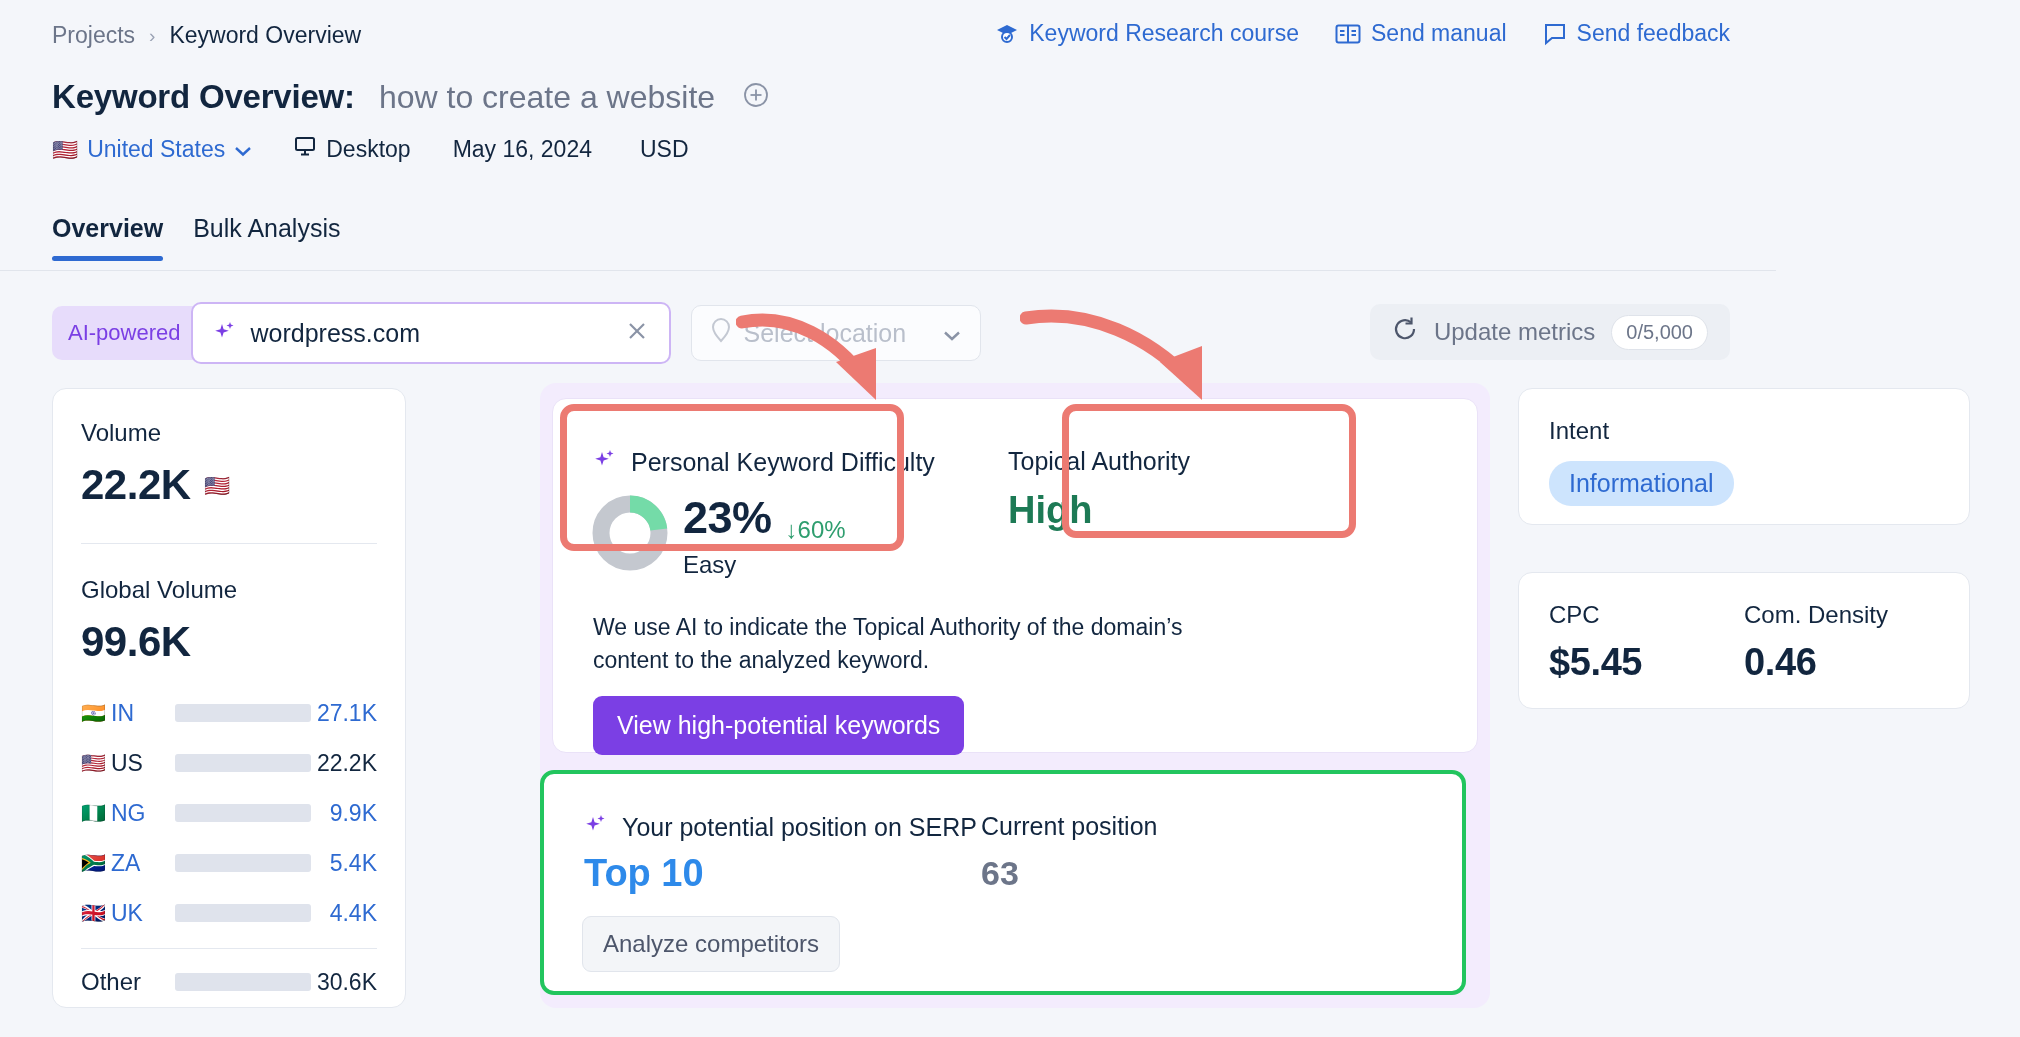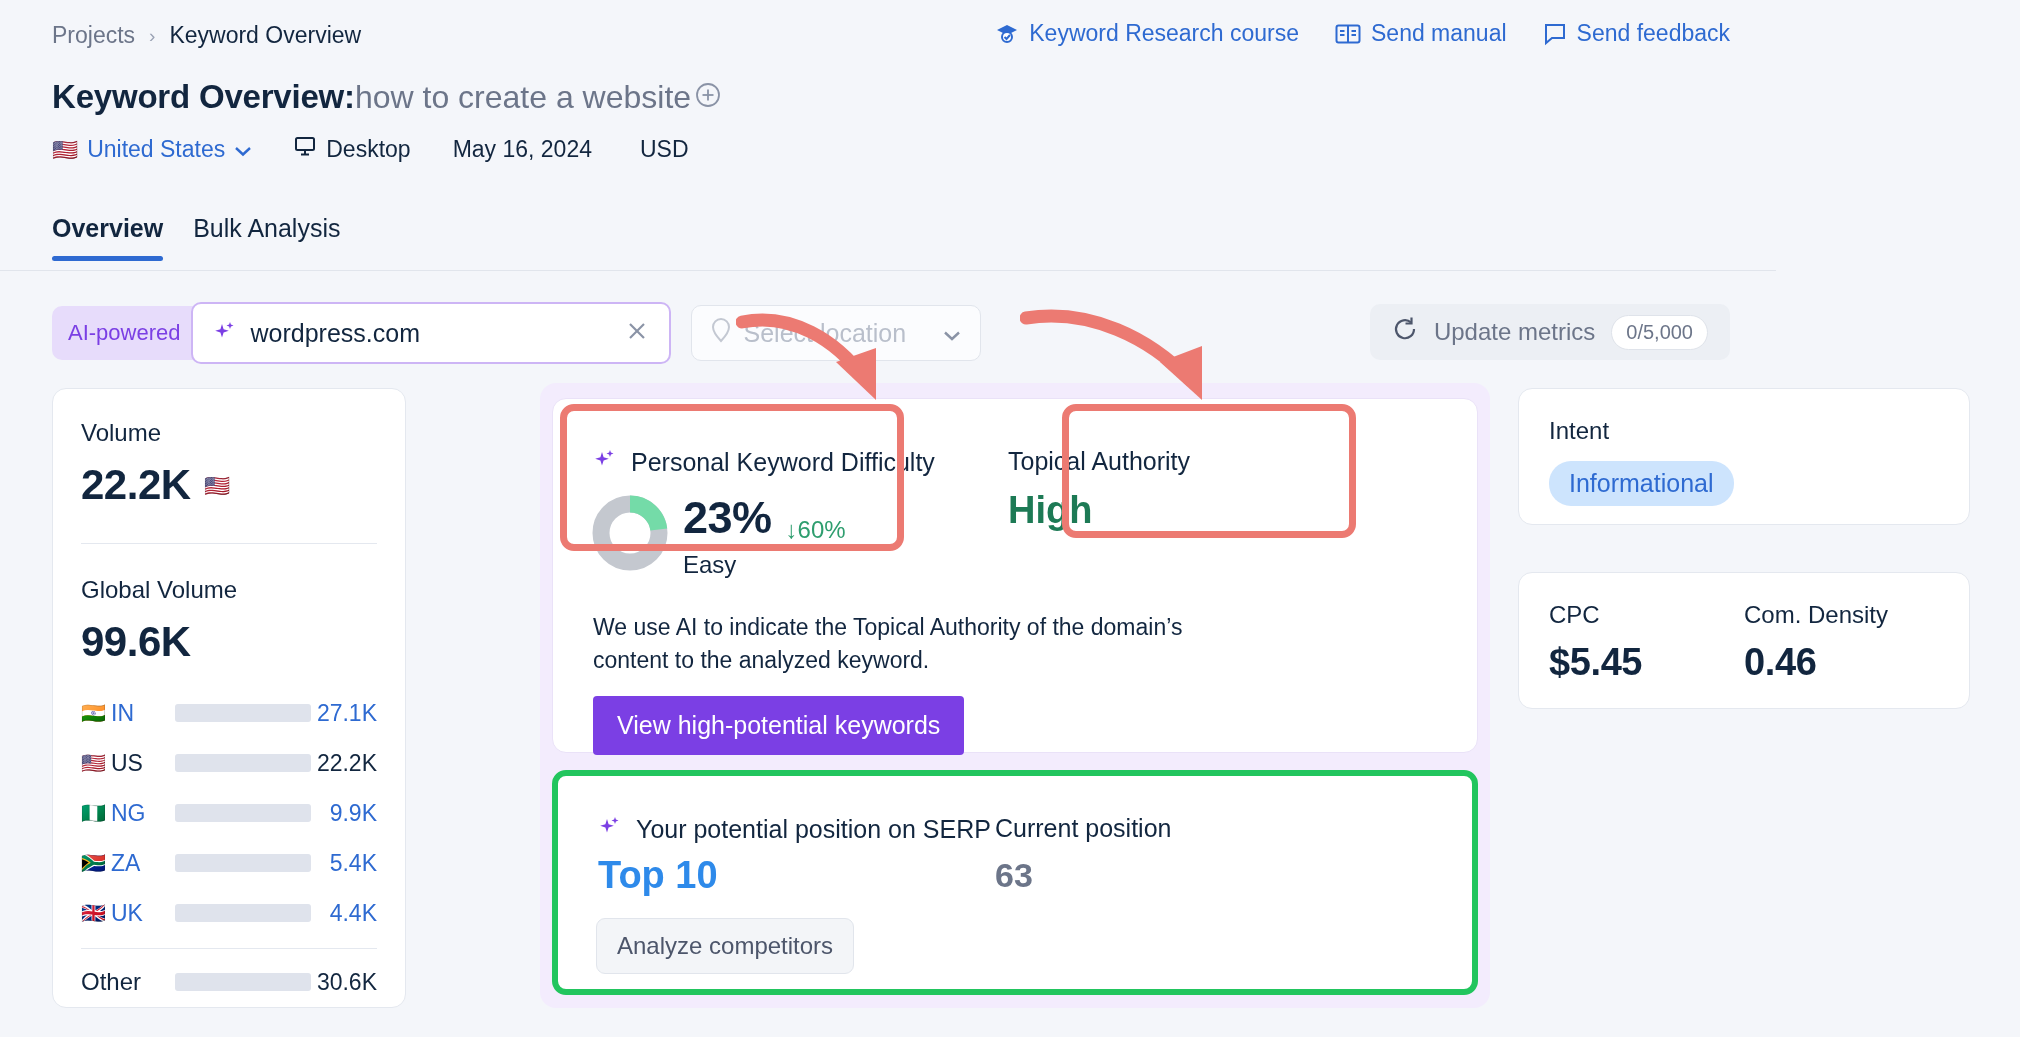--- a/index.html
+++ b/index.html
@@ -26,21 +26,21 @@
     position: absolute; right: 46px; top: 20px;
     display: flex; align-items: flex-start; gap: 36px;
     font-size: 23px; color: #2e6ad1;
   }
   .toplink { display: flex; align-items: center; gap: 10px; color: #2e6ad1; white-space: nowrap; }
   .toplink svg { display: block; }
 
   
   .title-row {
     position: absolute; left: 52px; top: 78px;
-    display: flex; align-items: baseline; gap: 0;
+    display: flex; align-items: baseline; gap: 24px;
   }
   .title-main { font-size: 33px; font-weight: bold; color: #12263f; letter-spacing: -0.2px; }
   .title-kw { font-size: 32px; color: #6c7589; }
   .plus-icon { align-self: center; margin-left: 4px; }
 
   .meta-row {
     position: absolute; left: 52px; top: 135px;
     display: flex; align-items: center; font-size: 23px; color: #12263f;
   }
   .meta-country { display: flex; align-items: center; gap: 9px; color: #2e6ad1; }
@@ -140,26 +140,26 @@
   .pkd-val { position: absolute; left: 130px; top: 93px; display: flex; align-items: flex-end; gap: 14px; }
   .pkd-num { font-size: 45px; font-weight: bold; letter-spacing: -0.5px; }
   .pkd-delta { font-size: 24px; color: #2f9e6f; }
   .pkd-easy { position: absolute; left: 130px; top: 152px; font-size: 24px; color: #12263f; }
   .ta-title { position: absolute; left: 455px; top: 48px; font-size: 25px; }
   .ta-val { position: absolute; left: 455px; top: 90px; font-size: 38px; font-weight: bold; color: #1d7a55; }
   .ai-desc { position: absolute; left: 40px; top: 212px; width: 620px; font-size: 23px; color: #12263f; line-height: 1.45; }
   .vhp-btn {
     position: absolute; left: 40px; top: 297px;
     background: #7b3fe4; color: #fff; font-size: 25px;
-    padding: 15px 24px; border-radius: 4px;
+    padding: 15px 24px; border-radius: 9px;
   }
 
   .serp-card {
-    position: absolute; left: 552px; top: 770px; width: 926px; height: 225px;
-    background: #fff; border: 6px solid #22c55e; border-radius: 14px;
+    position: absolute; left: 540px; top: 770px; width: 926px; height: 225px;
+    background: #fff; border: 4px solid #22c55e; border-radius: 14px;
   }
   .serp-title { position: absolute; left: 40px; top: 38px; display: flex; align-items: center; gap: 14px; font-size: 25px; }
   .serp-val { position: absolute; left: 40px; top: 78px; font-size: 38px; font-weight: bold; color: #2e8aea; }
   .cur-title { position: absolute; left: 437px; top: 38px; font-size: 25px; }
   .cur-val { position: absolute; left: 437px; top: 80px; font-size: 34px; font-weight: bold; color: #6c7589; }
   .ac-btn {
     position: absolute; left: 38px; top: 142px;
     background: #f3f5f8; border: 1px solid #e1e5ec; border-radius: 9px;
     font-size: 24px; color: #4d5costs; color: #4d566b; padding: 13px 20px;
   }

